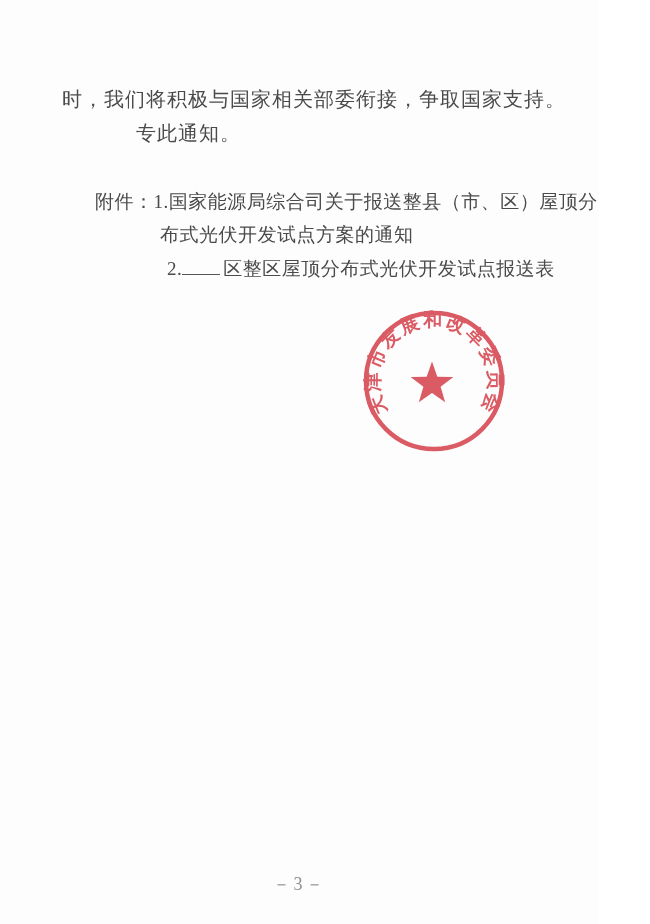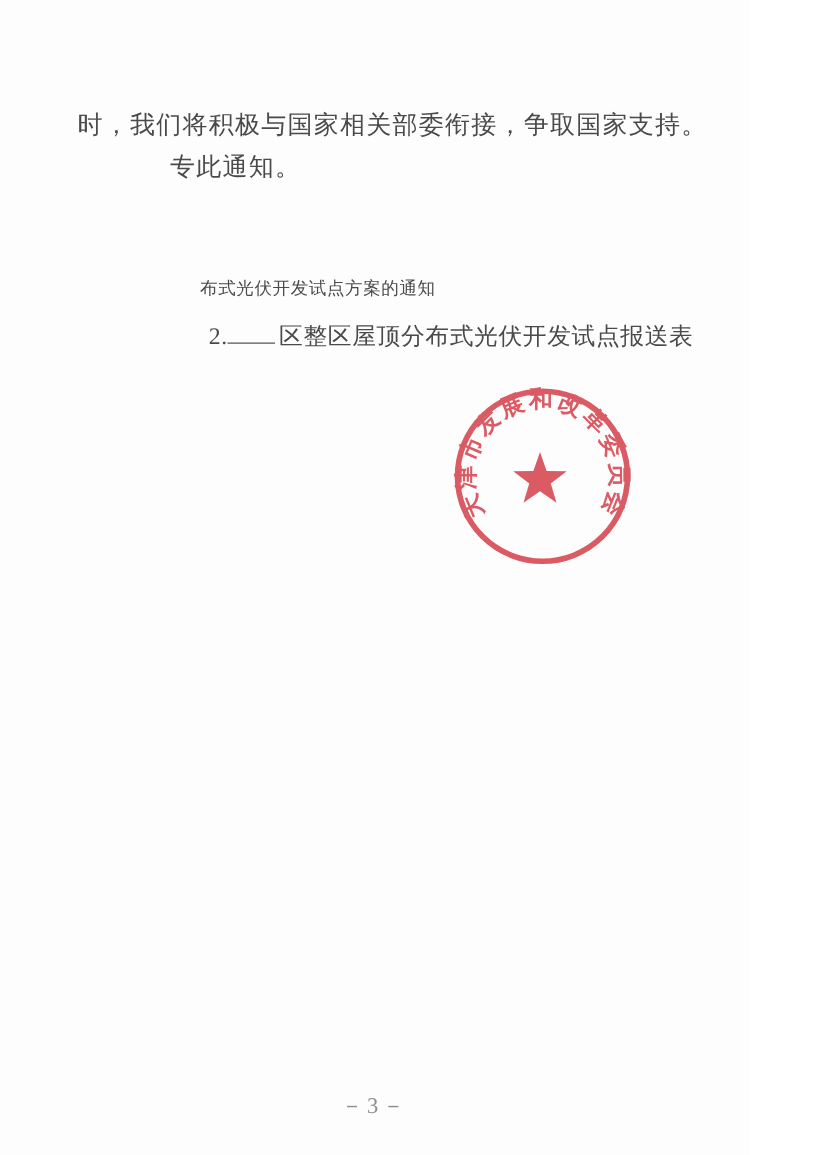--- a/index.html
+++ b/index.html
@@ -4,21 +4,21 @@
 <style>
   html,body{margin:0;padding:0;background:#ffffff;}
   .page{
     position:relative;width:556px;height:924px;background:#fdfdfd;overflow:hidden;
     font-family:"Liberation Serif","DejaVu Serif",serif;color:#4a4a4a;padding-left:43px;
   }
   .line{position:absolute;margin:0;white-space:nowrap;font-size:20px;letter-spacing:1px;}
   .body1{left:62px;top:86px;}
   .body2{left:100px;top:120px;margin-left:36px;}
   .attach1{left:95px;top:189px;font-size:19px;letter-spacing:0.5px;}
-  .attach2{left:160px;top:222px;font-size:14px;letter-spacing:0.5px;text-align:right;}
+  .attach2{left:160px;top:222px;font-size:19px;letter-spacing:0.5px;text-align:right;}
   .attach3{left:143px;top:255px;font-size:19px;letter-spacing:0.5px;margin-left:24px;}
   .blank{display:inline-block;width:38px;height:1em;border-bottom:1.5px solid #565656;margin-right:3px;vertical-align:baseline;}
   .date{left:354px;top:419px;letter-spacing:0.5px;}
   .contact{left:92px;top:452px;font-size:19px;letter-spacing:0.5px;}
   .pagenum{left:0;right:0;top:872px;text-align:center;font-size:18px;color:#8e8e8e;letter-spacing:3px;}
   .seal{
     position:absolute;left:349px;top:296px;width:170px;height:170px;
     mix-blend-mode:multiply;opacity:0.88;pointer-events:none;
   }
   .sealText{
@@ -27,20 +27,21 @@
   }
 </style>
 </head>
 <body>
 
 <div class="page">
 
   <p class="line body1">时，我们将积极与国家相关部委衔接，争取国家支持。</p>
   <p class="line body2">专此通知。</p>
 
+  <p class="line attach1"><span>附件：</span><span>1.</span><span>国家能源局综合司关于报送整县（市、区）屋顶分</span></p>
 
   <p class="line attach2">布式光伏开发试点方案的通知</p>
 
   <p class="line attach3"><span>2.</span><span class="blank"></span><span>区整区屋顶分布式光伏开发试点报送表</span></p>
 
 
 
   <div class="seal">
     <svg width="170" height="170" viewBox="0 0 170 170">
       <circle cx="85" cy="85" r="68" fill="none" stroke-width="4.5" stroke="#d8454f"></circle>

